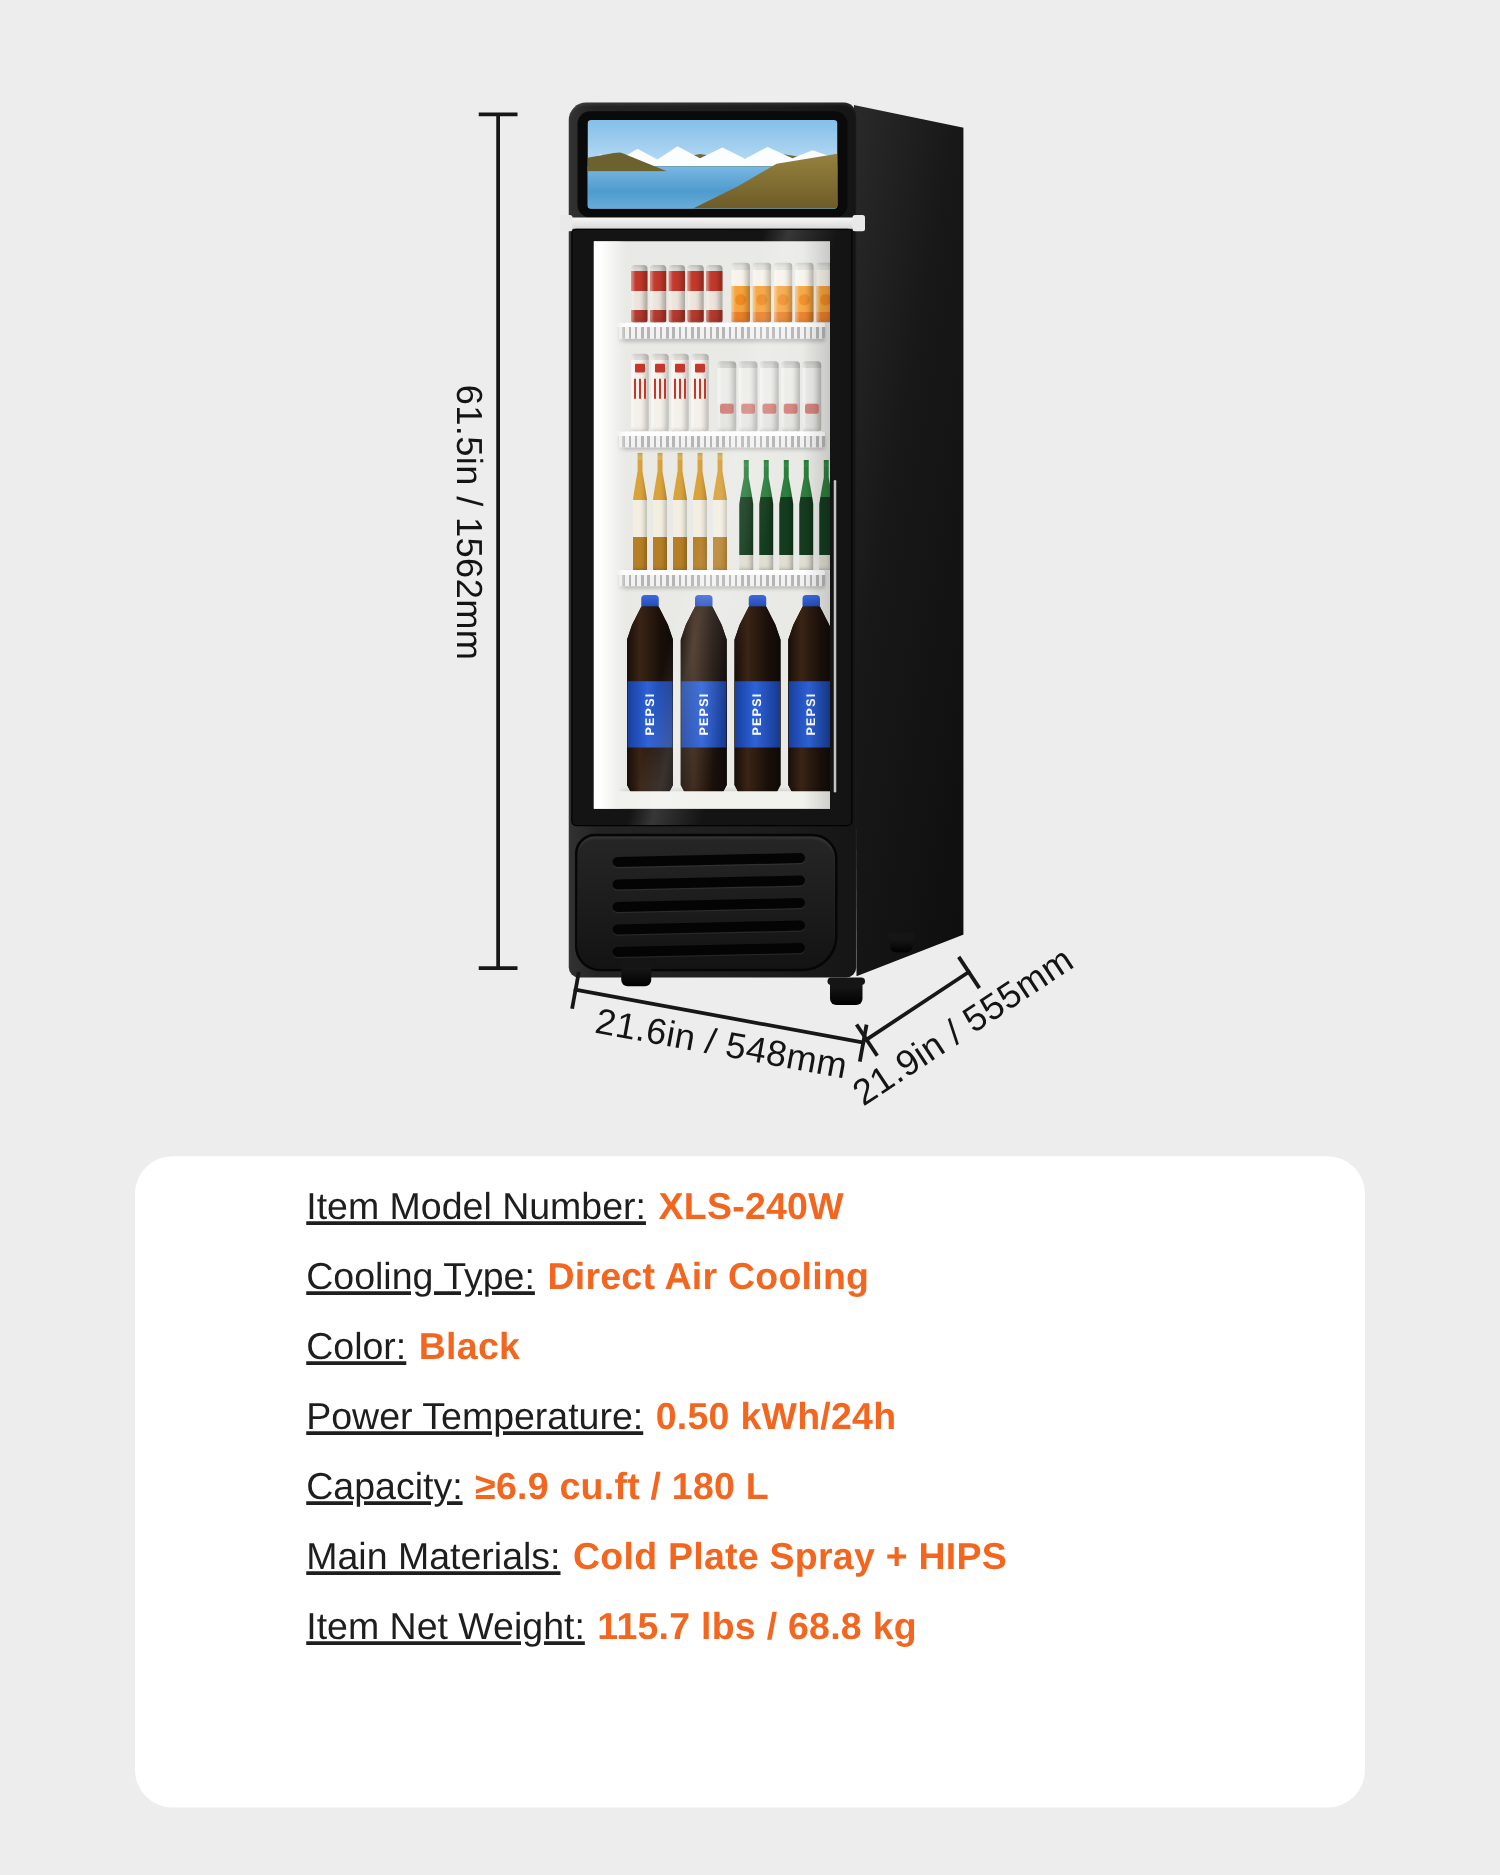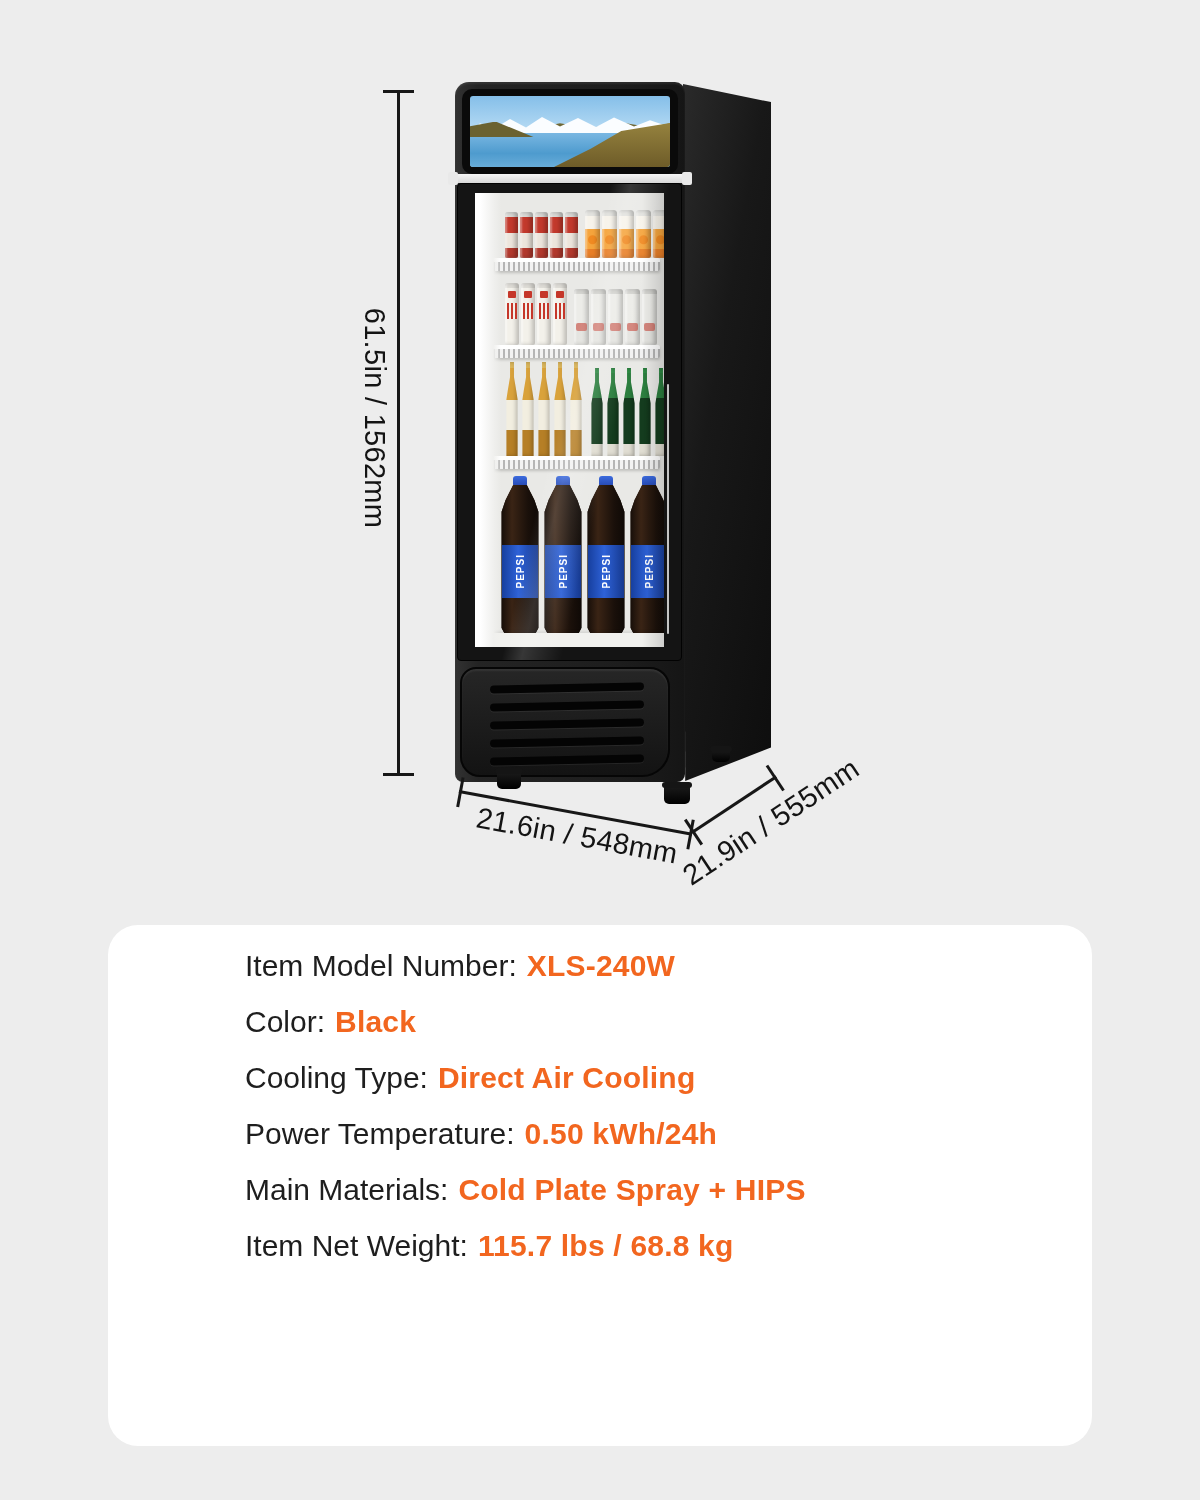--- a/index.html
+++ b/index.html
@@ -133,21 +133,21 @@
   .dim-d{left:692px;top:831px;width:101px;transform:rotate(-33.5deg);}
   .dim-label{position:absolute;font-size:29px;color:#141414;white-space:nowrap;letter-spacing:.3px;}
   .lab-h{left:374px;top:418px;transform:translate(-50%,-50%) rotate(90deg);}
   .lab-w{left:577px;top:836px;transform:translate(-50%,-50%) rotate(10.4deg);}
   .lab-d{left:771px;top:822px;transform:translate(-50%,-50%) rotate(-33.5deg);}
   
   .card{position:absolute;left:108px;top:925px;width:984px;height:521px;
     background:#ffffff;border-radius:30px;}
   .spec-list{padding:13px 30px 0 137px;}
   .spec-row{line-height:56px;font-size:30px;white-space:nowrap;}
-  .spec-label{color:var(--ink);}
+  .spec-label{color:var(--ink);text-decoration:underline;}
   .spec-value{color:var(--accent);font-weight:bold;margin-left:10px;letter-spacing:.2px;}
 </style>
 </head>
 <body style="background: rgb(237, 237, 237);">
 
 <div class="fridge">
   <div class="side"></div>
   <div class="front">
     <div class="lightbox">
       <div class="scene">
@@ -256,19 +256,20 @@
   <div class="dim-label lab-h">61.5in / 1562mm</div>
   <div class="dim-line dim-w"></div>
   <div class="dim-label lab-w">21.6in / 548mm</div>
   <div class="dim-line dim-d"></div>
   <div class="dim-label lab-d">21.9in / 555mm</div>
 </div>
 
 <div class="card">
   <div class="spec-list">
       <div class="spec-row"><span class="spec-label">Item Model Number:</span><span class="spec-value">XLS-240W</span></div>
+      <div class="spec-row"><span class="spec-label">Cooling Type:</span><span class="spec-value">Direct Air Cooling</span></div>
       <div class="spec-row"><span class="spec-label">Color:</span><span class="spec-value">Black</span></div>
-      <div class="spec-row"><span class="spec-label">Cooling Type:</span><span class="spec-value">Direct Air Cooling</span></div>
       <div class="spec-row"><span class="spec-label">Power Temperature:</span><span class="spec-value">0.50 kWh/24h</span></div>
+      <div class="spec-row"><span class="spec-label">Capacity:</span><span class="spec-value">≥6.9 cu.ft / 180 L</span></div>
       <div class="spec-row"><span class="spec-label">Main Materials:</span><span class="spec-value">Cold Plate Spray + HIPS</span></div>
       <div class="spec-row"><span class="spec-label">Item Net Weight:</span><span class="spec-value">115.7 lbs / 68.8 kg</span></div>
     </div>
 </div>
 
 </body></html>

